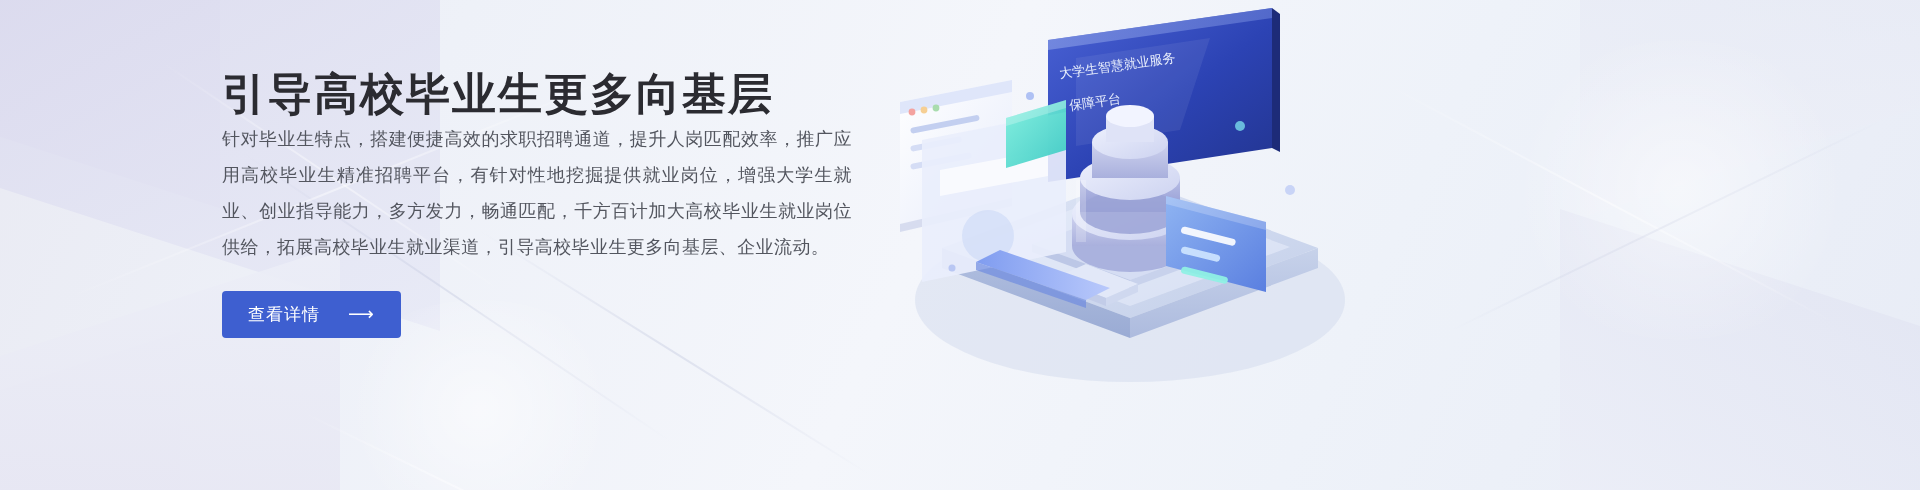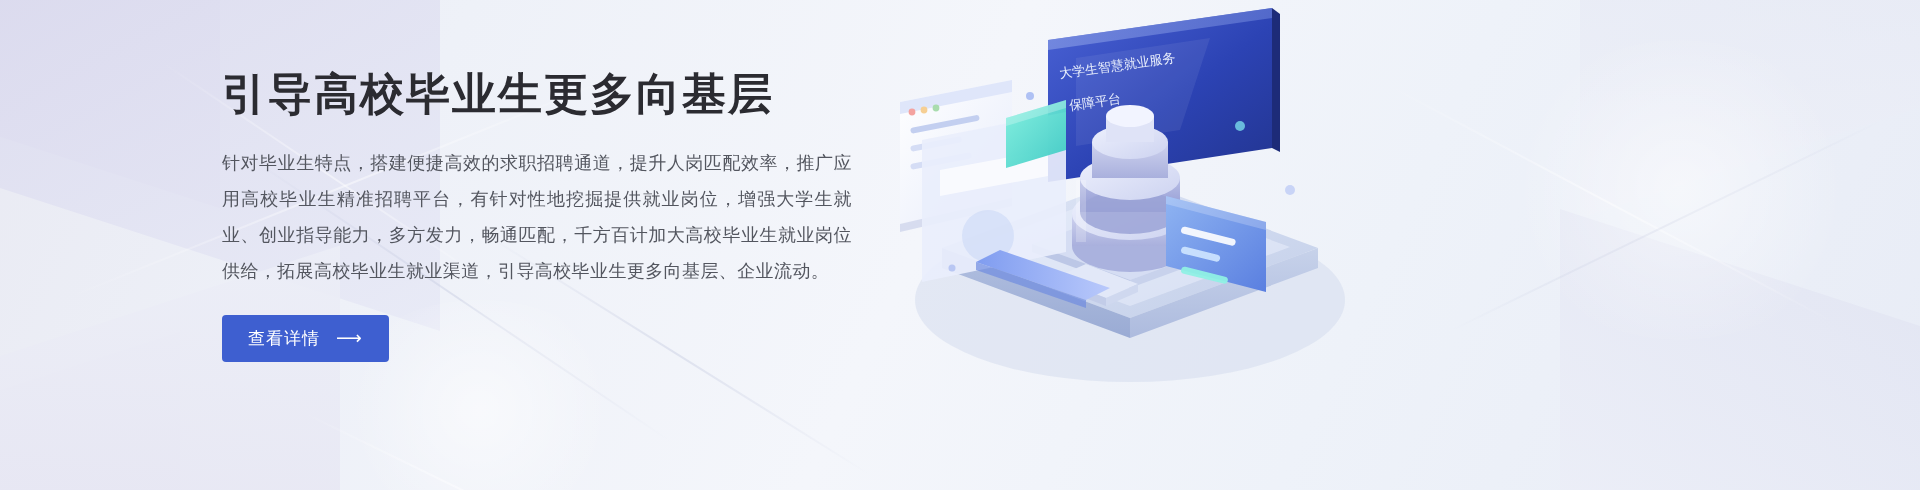--- a/index.html
+++ b/index.html
@@ -76,33 +76,32 @@
   }
   #title {
     font-size: 44px;
     font-weight: 700;
     color: #2b2b31;
     letter-spacing: 2px;
     line-height: 1.2;
     white-space: nowrap;
   }
   #desc {
-    margin-top: 24px;
     font-size: 18px;
     line-height: 36px;
     color: #53565f;
     letter-spacing: .4px;
     width: 630px;
     text-align: justify;
   }
   #cta {
     margin-top: 26px;
     display: inline-flex;
     align-items: center;
-    gap: 16px;
+    gap: 28px;
     background: #3e5fd0;
     color: #ffffff;
     font-size: 17px;
     padding: 12px 26px;
     border: none;
     border-radius: 4px;
     cursor: pointer;
     letter-spacing: 1px;
     font-family: "Liberation Sans", "DejaVu Sans", sans-serif;
   }

